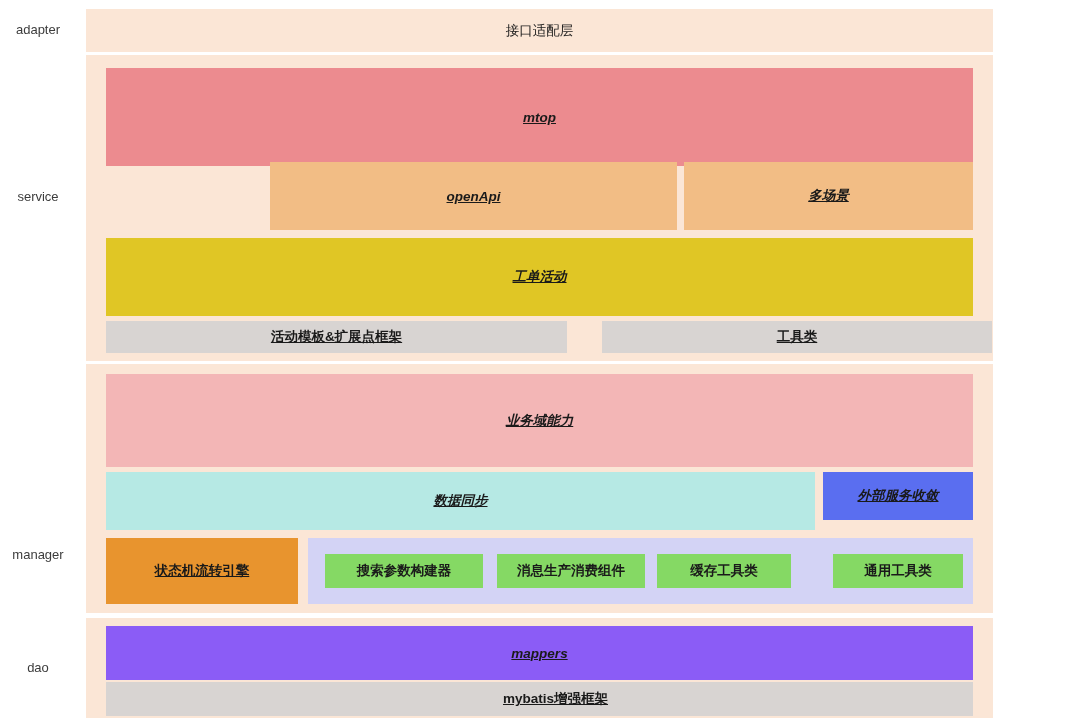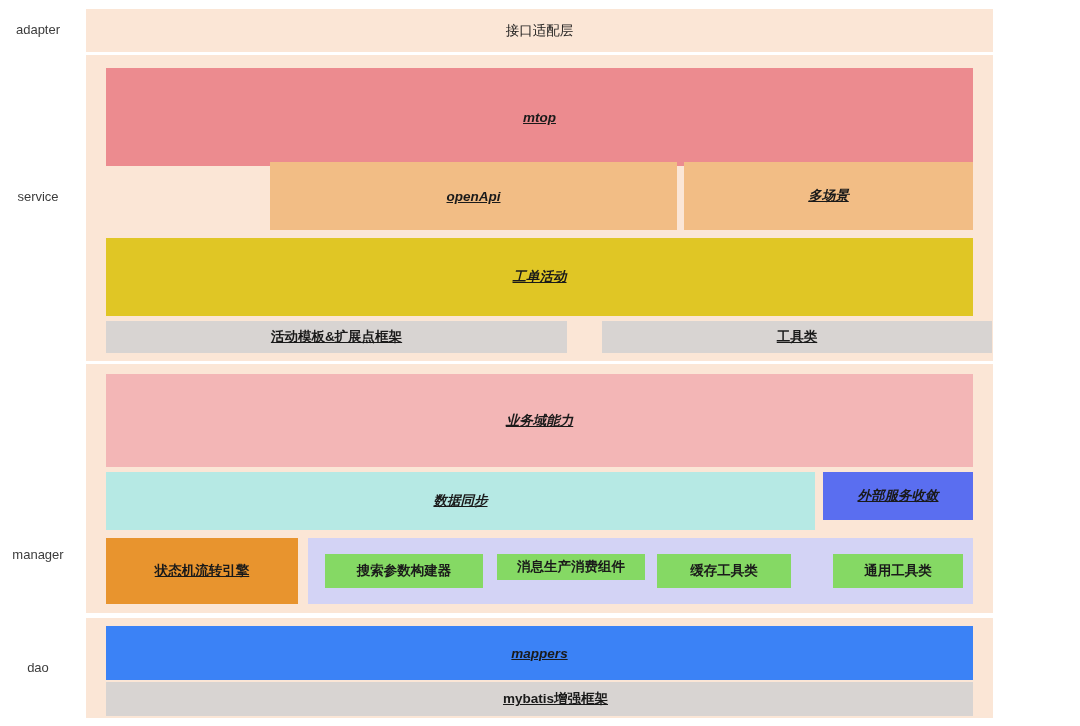--- a/index.html
+++ b/index.html
@@ -138,35 +138,35 @@
     </div>
 
     <div class="box" style="left:20px; top:174px; width:192px; height:66px; background:#e8942e;">
       <span class="txt t-u">状态机流转引擎</span>
     </div>
 
     <div style="position:absolute; left:222px; top:174px; width:665px; height:66px; background:#d3d3f5;">
       <div class="box" style="left:17px; top:16px; width:158px; height:34px; background:#85d964;">
         <span class="txt t-p">搜索参数构建器</span>
       </div>
-      <div class="box" style="left:189px; top:16px; width:148px; height:26px; background:#85d964;">
+      <div class="box" style="left:189px; top:16px; width:148px; height:34px; background:#85d964;">
         <span class="txt t-p">消息生产消费组件</span>
       </div>
       <div class="box" style="left:349px; top:16px; width:134px; height:34px; background:#85d964;">
         <span class="txt t-p">缓存工具类</span>
       </div>
       <div class="box" style="left:525px; top:16px; width:130px; height:34px; background:#85d964;">
         <span class="txt t-p">通用工具类</span>
       </div>
     </div>
   </div>
 
   <div class="band" style="top:618px; height:100px;">
 
-    <div class="box" style="left:20px; top:8px; width:867px; height:54px; background:#3b82f6;">
+    <div class="box" style="left:20px; top:8px; width:867px; height:54px; background:#8b5cf6;">
       <span class="txt t-bi">mappers</span>
     </div>
 
     <div class="box" style="left:20px; top:64px; width:867px; height:34px; background:#d8d4d2;padding-left:32px;">
       <span class="txt t-u">mybatis增强框架</span>
     </div>
   </div>
 
 </div>
 

